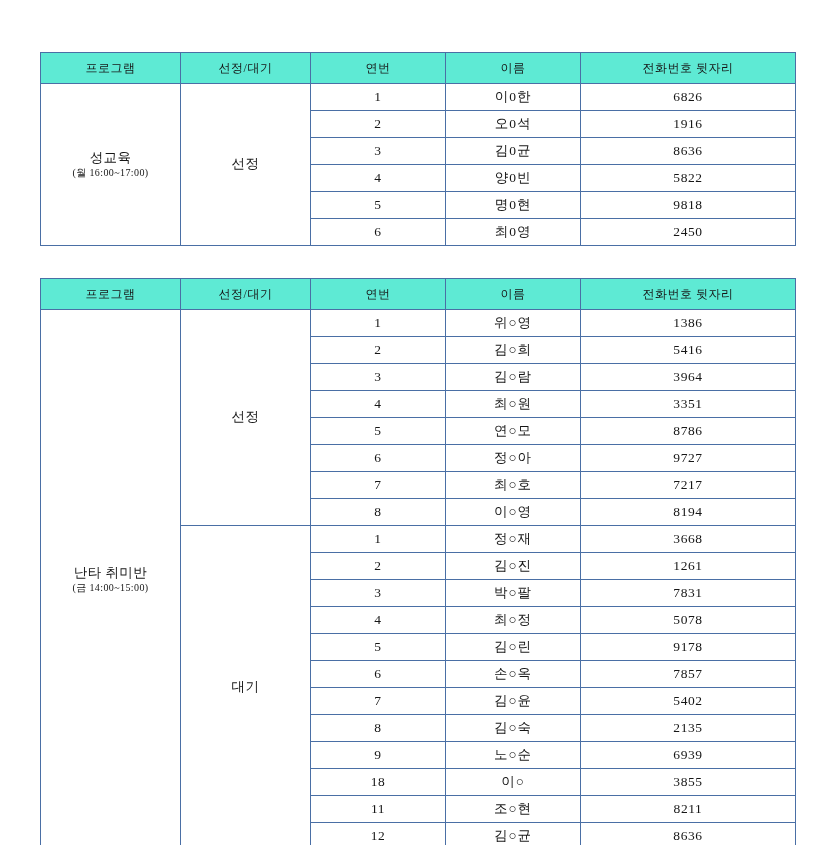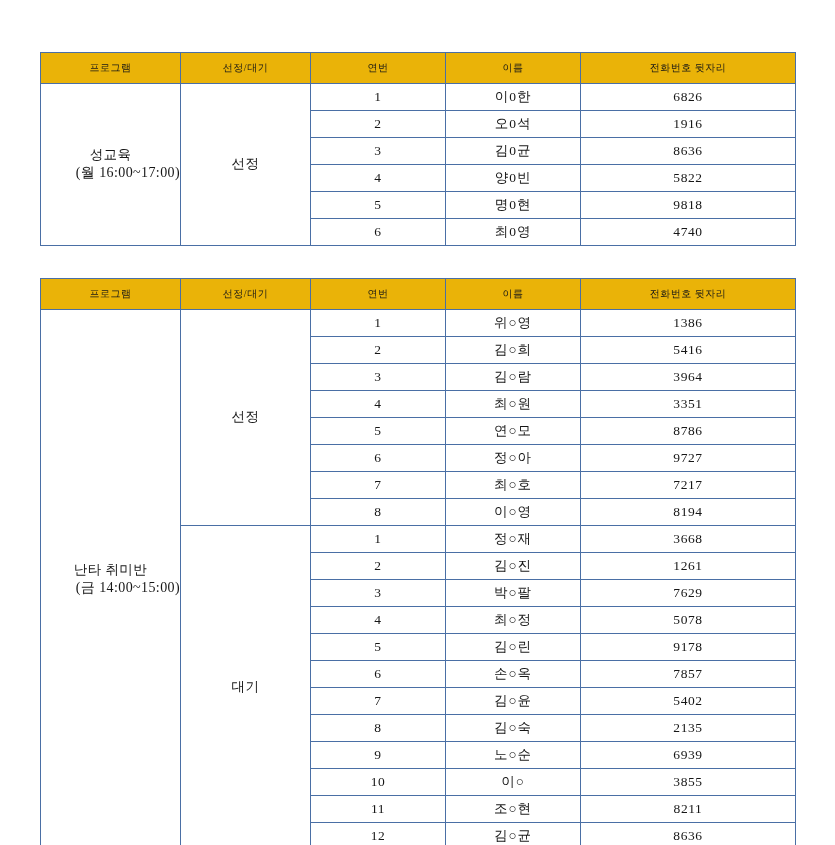--- a/index.html
+++ b/index.html
@@ -34,39 +34,39 @@
     text-align: center;
     vertical-align: middle;
     font-size: 13.5px;
     font-weight: normal;
     padding: 0;
     height: 26px;
     line-height: 1.25;
     color: #161616;
   }
   table.roster thead th {
-    background: #eab308;
+    background: #5eead4;
     height: 30px;
-    font-size: 10px;
+    font-size: 12px;
     letter-spacing: 0.5px;
   }
   .col-program { width: 140px; }
   .col-status  { width: 130px; }
   .col-no      { width: 135px; }
   .col-name    { width: 135px; }
   .col-phone   { width: 215px; }
 
   td.program-cell {
     font-size: 14px;
     line-height: 1.9;
     letter-spacing: 0.4px;
     margin-top: 38px;
   }
   td.program-cell .prog-name { display: block; }
-  td.program-cell .prog-time { display: block; font-size: 14px; text-align: right; }
+  td.program-cell .prog-time { display: block; font-size: 10px; }
   td.status-cell {
     font-size: 14px;
     letter-spacing: 0.6px;
   }
   td.name-cell {
     letter-spacing: 1px;
   }
   td.no-cell, td.phone-cell {
     font-size: 13.5px;
     letter-spacing: 0.6px;
@@ -121,21 +121,21 @@
             <td class="phone-cell">5822</td>
           </tr>
           <tr>
             <td class="no-cell">5</td>
             <td class="name-cell">명0현</td>
             <td class="phone-cell">9818</td>
           </tr>
           <tr>
             <td class="no-cell">6</td>
             <td class="name-cell">최0영</td>
-            <td class="phone-cell">4740</td>
+            <td class="phone-cell">2450</td>
           </tr>
         </tbody>
       </table>
       <table class="roster">
         <colgroup>
           <col class="col-program">
           <col class="col-status">
           <col class="col-no">
           <col class="col-name">
           <col class="col-phone">
@@ -202,21 +202,21 @@
             <td class="phone-cell">3668</td>
           </tr>
           <tr>
             <td class="no-cell">2</td>
             <td class="name-cell">김○진</td>
             <td class="phone-cell">1261</td>
           </tr>
           <tr>
             <td class="no-cell">3</td>
             <td class="name-cell">박○팔</td>
-            <td class="phone-cell">7629</td>
+            <td class="phone-cell">7831</td>
           </tr>
           <tr>
             <td class="no-cell">4</td>
             <td class="name-cell">최○정</td>
             <td class="phone-cell">5078</td>
           </tr>
           <tr>
             <td class="no-cell">5</td>
             <td class="name-cell">김○린</td>
             <td class="phone-cell">9178</td>
@@ -235,21 +235,21 @@
             <td class="no-cell">8</td>
             <td class="name-cell">김○숙</td>
             <td class="phone-cell">2135</td>
           </tr>
           <tr>
             <td class="no-cell">9</td>
             <td class="name-cell">노○순</td>
             <td class="phone-cell">6939</td>
           </tr>
           <tr>
-            <td class="no-cell">10</td>
+            <td class="no-cell">18</td>
             <td class="name-cell">이○</td>
             <td class="phone-cell">3855</td>
           </tr>
           <tr>
             <td class="no-cell">11</td>
             <td class="name-cell">조○현</td>
             <td class="phone-cell">8211</td>
           </tr>
           <tr>
             <td class="no-cell">12</td>

